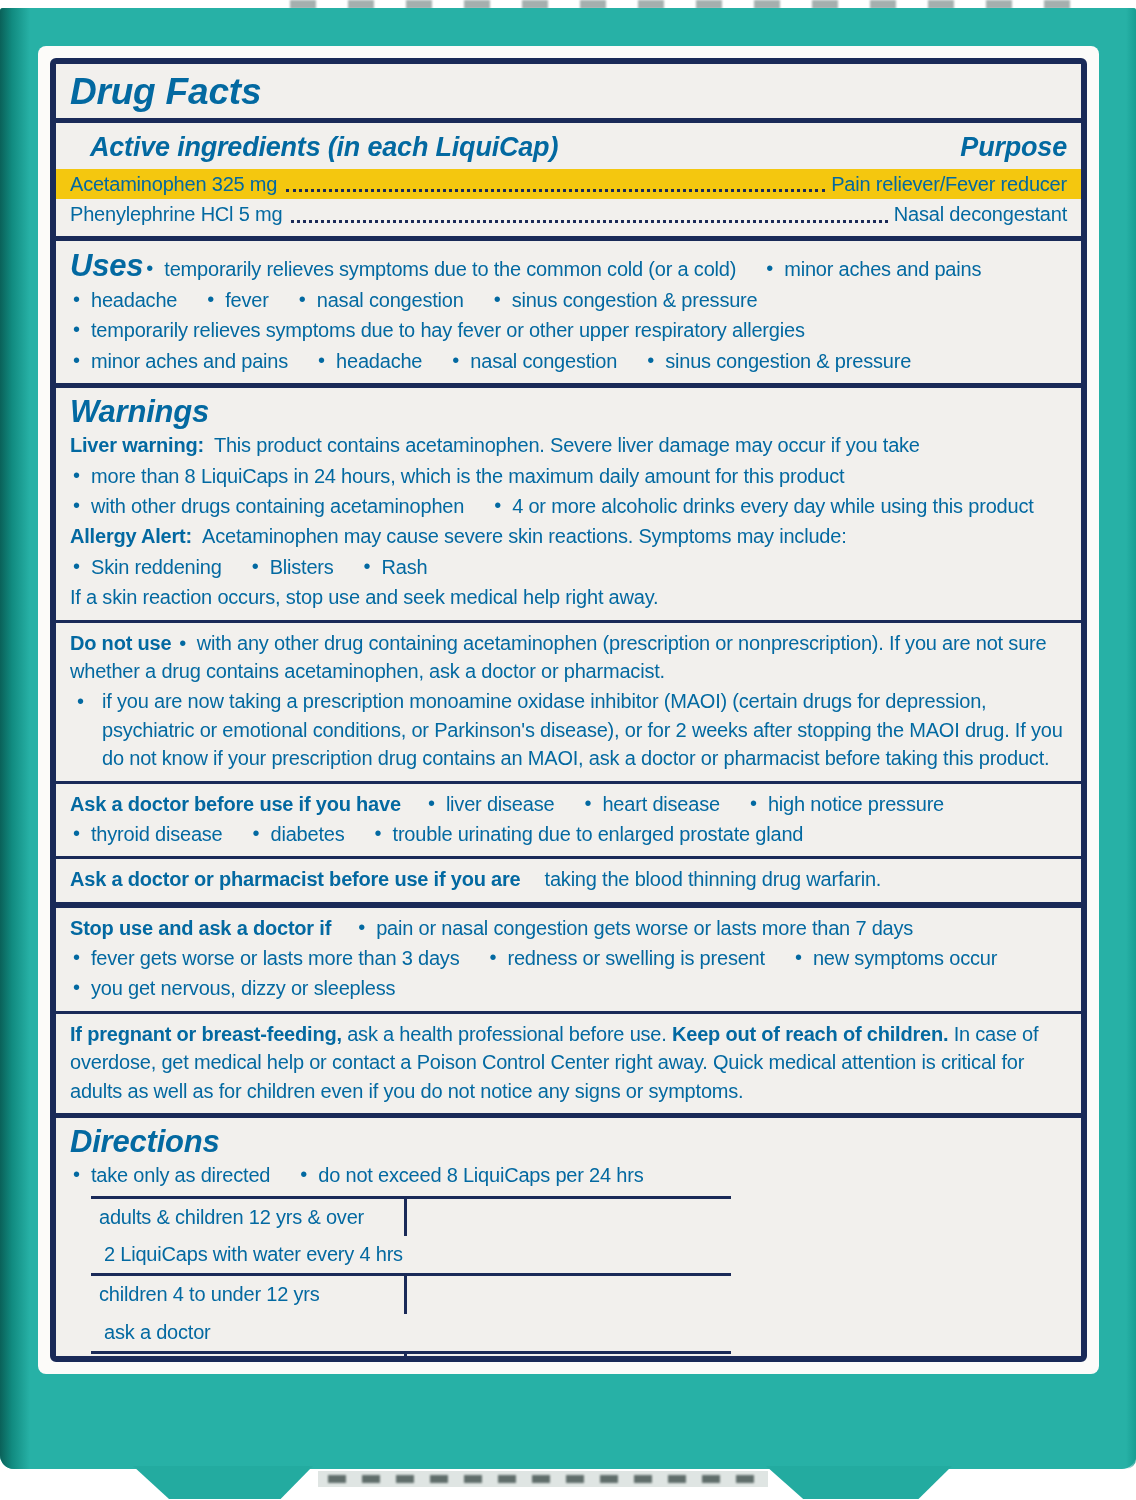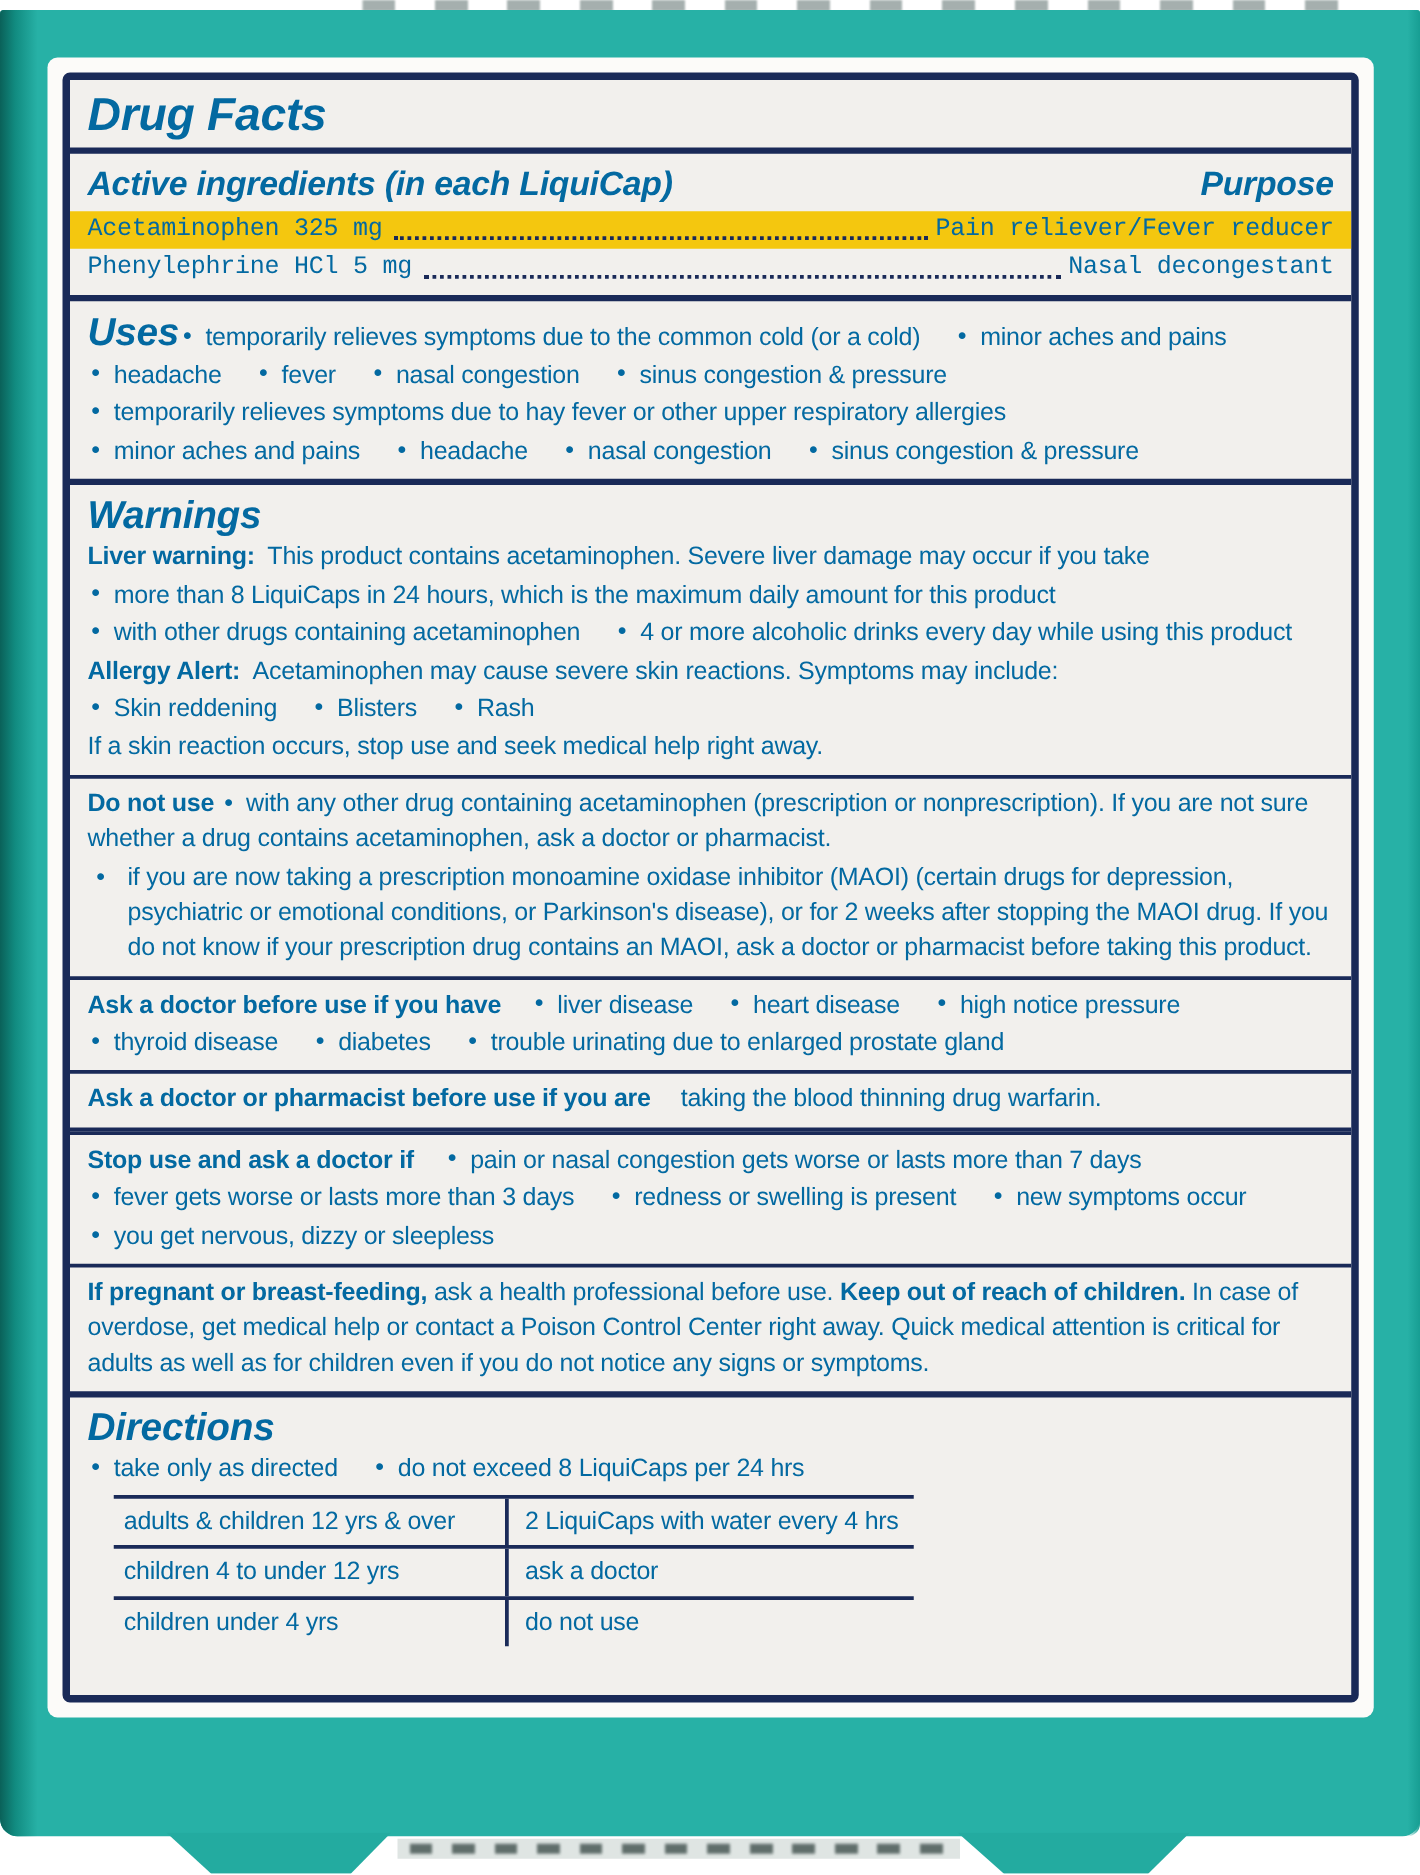--- a/index.html
+++ b/index.html
@@ -28,43 +28,43 @@
   .label{position:absolute;left:38px;top:46px;width:1061px;height:1328px;background:#fcfbf9;border-radius:8px;}
   .panel{position:absolute;left:12px;top:12px;right:12px;bottom:12px;border:6px solid #1a2a58;
     border-radius:6px;background:#f2f0ed;color:#0369a1;overflow:hidden;font-size:20px;line-height:1.42;
     letter-spacing:-0.2px;}
 
   .hr5{height:5px;background:#1a2a58;}
   .hr3{height:3px;background:#1a2a58;}
 
   .title{font-style:italic;font-weight:bold;font-size:37px;line-height:1.15;padding:7px 14px 4px;}
   .ai-head{display:flex;justify-content:space-between;align-items:baseline;
-    font-style:italic;font-weight:bold;font-size:27px;padding:5px 14px 3px;}
-  .ai-row{display:flex;align-items:flex-end;padding:1px 14px;font-family:Liberation Mono, monospace;}
+    font-style:italic;font-weight:bold;font-size:27px;padding:5px 14px 3px;margin-left:20px;}
+  .ai-row{display:flex;align-items:flex-end;padding:1px 14px;}
   .ai-row.hl{background:#f4c70f;}
   .ai-name,.ai-purpose{white-space:nowrap;}
   .leader{flex:1;border-bottom:3px dotted #1a2a58;margin:0 6px 6px 9px;min-width:30px;}
 
   .sec{padding:5px 14px 7px;}
   .sec-h{font-style:italic;font-weight:bold;font-size:31px;line-height:1.2;}
   .inline-h{display:inline-block;vertical-align:baseline;}
   .line{padding:1px 0;}
   .b{font-weight:bold;}
   .lbl{font-weight:bold;margin-right:10px;}
   .bi{position:relative;display:inline-block;padding-left:21px;margin-right:27px;}
   .bi:last-child{margin-right:0;}
   .bi::before{content:"\2022";position:absolute;left:3px;top:-1px;}
   .bi-flow::before{content:"\2022\00a0\00a0";}
   .bi-flow{margin-left:8px;}
   .hang{position:relative;padding-left:32px;}
   .hang::before{content:"\2022";position:absolute;left:7px;top:1px;}
 
   
   .dir-table{margin:5px 0 8px 21px;width:640px;border-top:3px solid #1a2a58;}
-  .dir-row{display:flex;border-bottom:3px solid #1a2a58;}
+  .dir-row{display:flex;border-bottom:3px solid #1a2a58;flex-direction:column;}
   .dir-row:last-child{border-bottom:none;}
   .dir-who{width:297px;border-right:3px solid #1a2a58;padding:4px 8px 5px 8px;}
   .dir-dose{flex:1;padding:4px 0 5px 13px;}
 </style>
 </head>
 <body>
 
 <div class="canvas">
   <div class="top-edge-print"></div>
   <div class="package">

